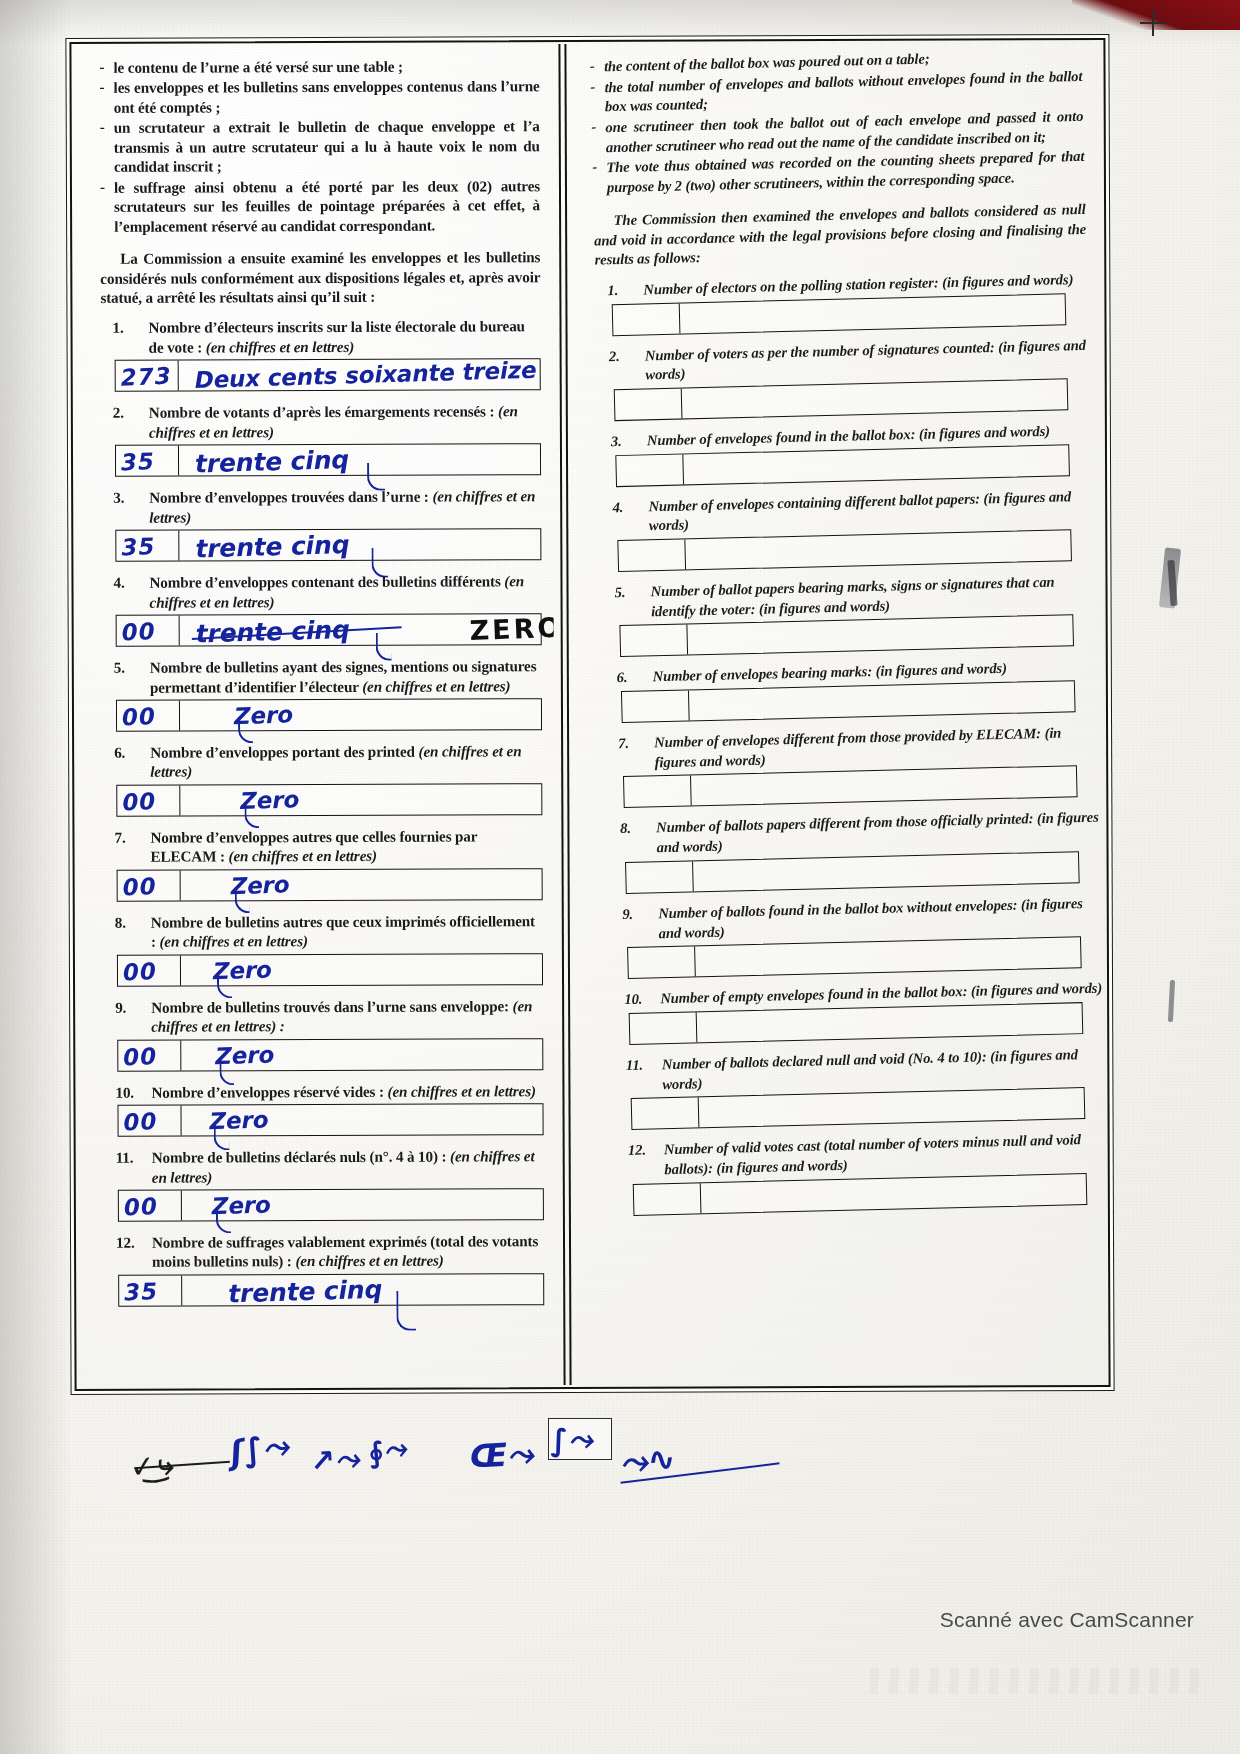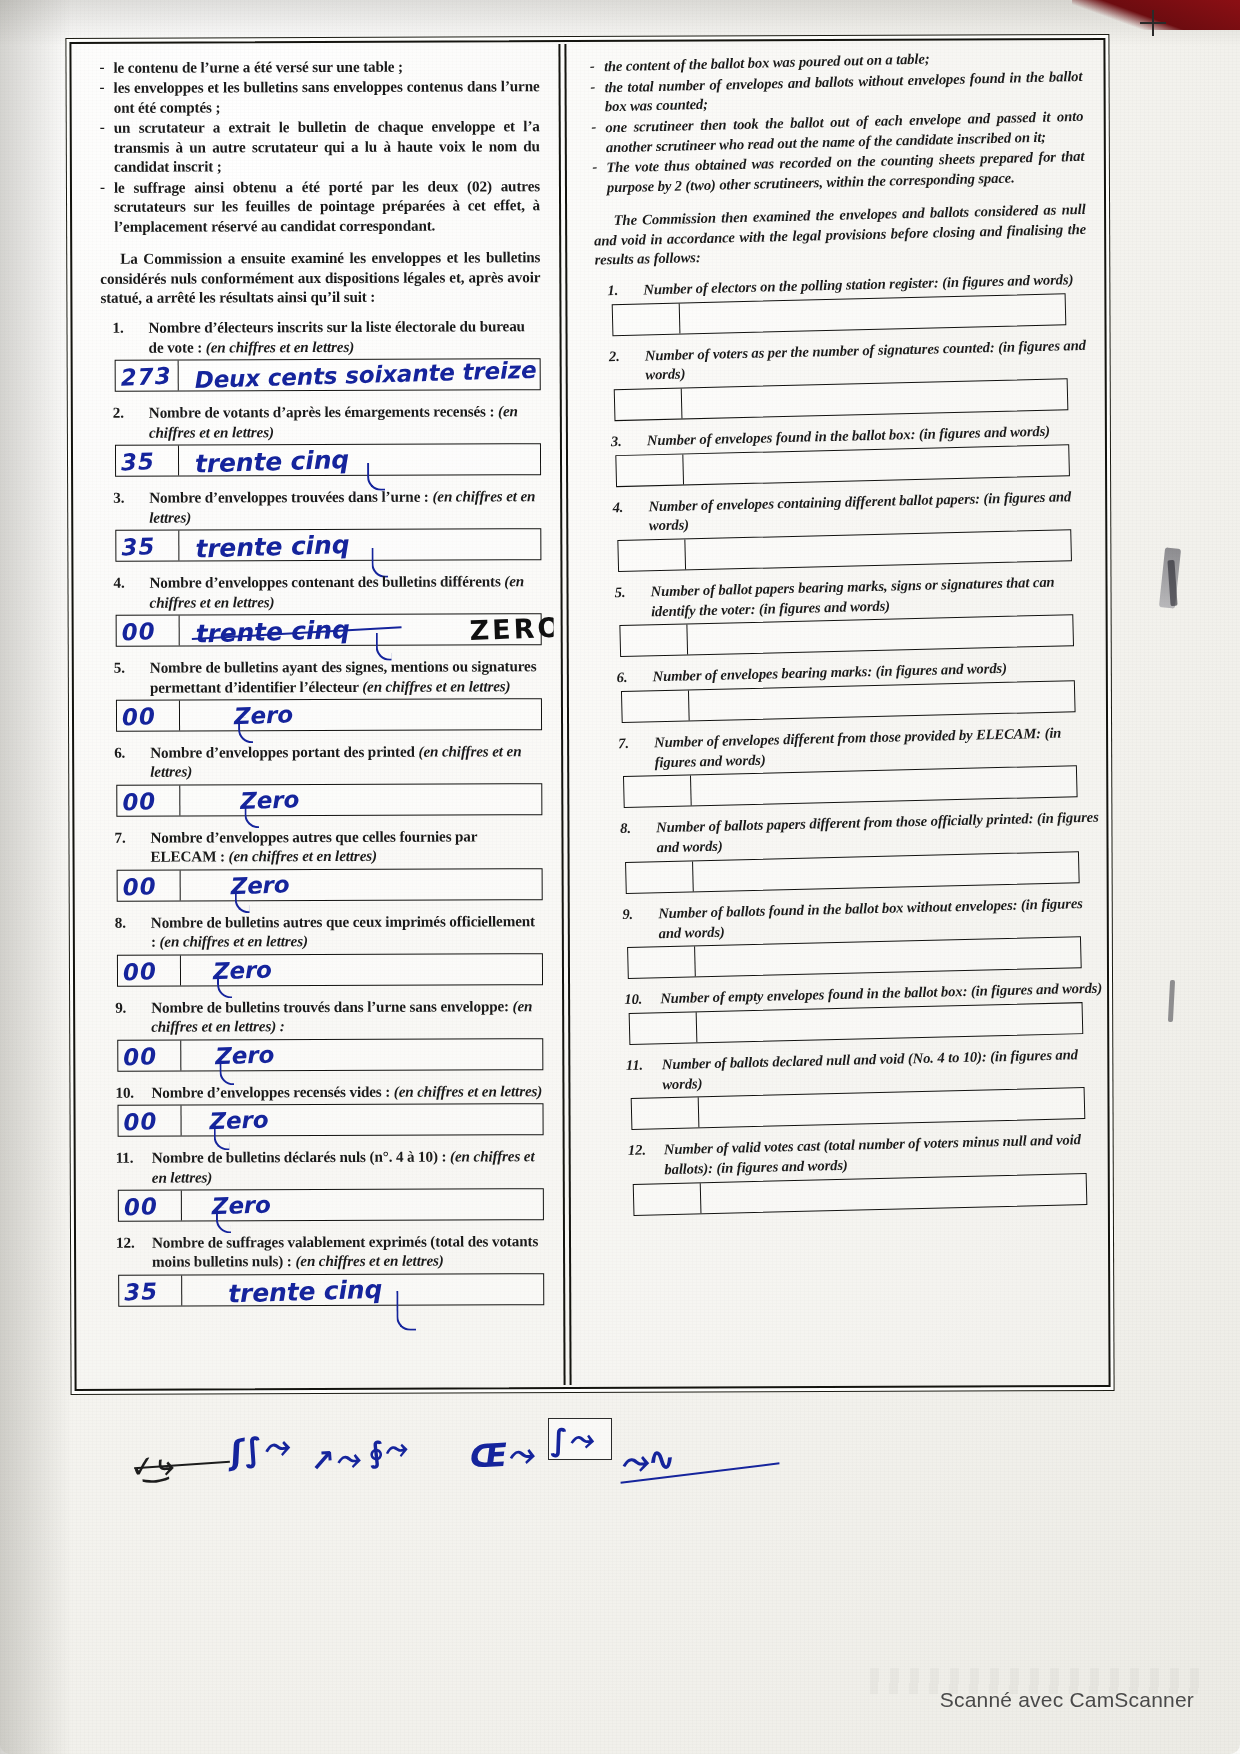--- a/index.html
+++ b/index.html
@@ -10,21 +10,20 @@
     font-family:"Liberation Serif", serif;
     position:relative;overflow:hidden;
     color:#1b1b1b;
   }
 
   
   #scan-page{
     position:absolute;inset:0;
     background:
       radial-gradient(ellipse at 20% 8%, #ffffff 0%, #f7f6f2 45%, #ecebe5 100%);
-    border-radius: 10px;
   }
   #paper-noise{
     position:absolute;inset:0;
     background-image:
       repeating-linear-gradient(0deg, rgba(0,0,0,0.012) 0 1px, transparent 1px 3px),
       repeating-linear-gradient(90deg, rgba(0,0,0,0.010) 0 1px, transparent 1px 4px);
     mix-blend-mode:multiply;pointer-events:none;
   }
   #edge-shadow-left{
     position:absolute;left:0;top:0;width:72px;height:100%;
@@ -168,21 +167,21 @@
   #sig-7{left:500px;top:40px;font-size:34px;transform:rotate(-5deg);}
   #sig-box{position:absolute;left:428px;top:18px;width:62px;height:40px;
            border:1.5px solid #2b2b2b;background:rgba(255,255,255,.5);}
   #sig-stroke-long{position:absolute;left:500px;top:72px;width:160px;height:0;
            border-bottom:2.2px solid #15249c;transform:rotate(-7deg);}
   #sig-stroke-a{position:absolute;left:14px;top:64px;width:96px;height:0;
            border-bottom:2.4px solid #1c1c1c;transform:rotate(-4deg);}
 
   
   #camscanner-watermark{
-    position:absolute;right:46px;top:1688px;
+    position:absolute;right:46px;top:1608px;
     font-family:"Liberation Sans", sans-serif;
     font-style:normal;font-weight:400;font-size:21px;color:#4a4a4a;
     letter-spacing:.2px;
   }
   #watermark-ghost{
     position:absolute;right:40px;top:1668px;width:330px;height:26px;
     background:repeating-linear-gradient(92deg, rgba(0,0,0,.055) 0 9px, transparent 9px 20px);
     opacity:.55;pointer-events:none;
   }
 </style>
@@ -338,21 +337,21 @@
             </div>
             <div class="ans-words">
               <span class="hw hw-word" style="left:34px;">Zero</span>
               <span class="hw-tail" style="left:38px;top:17px;width:13px;height:26px;"></span>
             </div>
           </div>
         </li>
 
         <li class="item">
           <span class="num">10.</span>
-          <span class="txt"><span>Nombre d’enveloppes recensés vides : </span><span class="ital">(en chiffres et en lettres)</span></span>
+          <span class="txt"><span>Nombre d’enveloppes réservé vides : </span><span class="ital">(en chiffres et en lettres)</span></span>
           <div class="answer-row">
             <div class="ans-fig">
               <span class="hw hw-fig">00</span>
             </div>
             <div class="ans-words">
               <span class="hw hw-word" style="left:28px;">Zero</span>
               <span class="hw-tail" style="left:32px;top:17px;width:14px;height:26px;"></span>
             </div>
           </div>
         </li>

